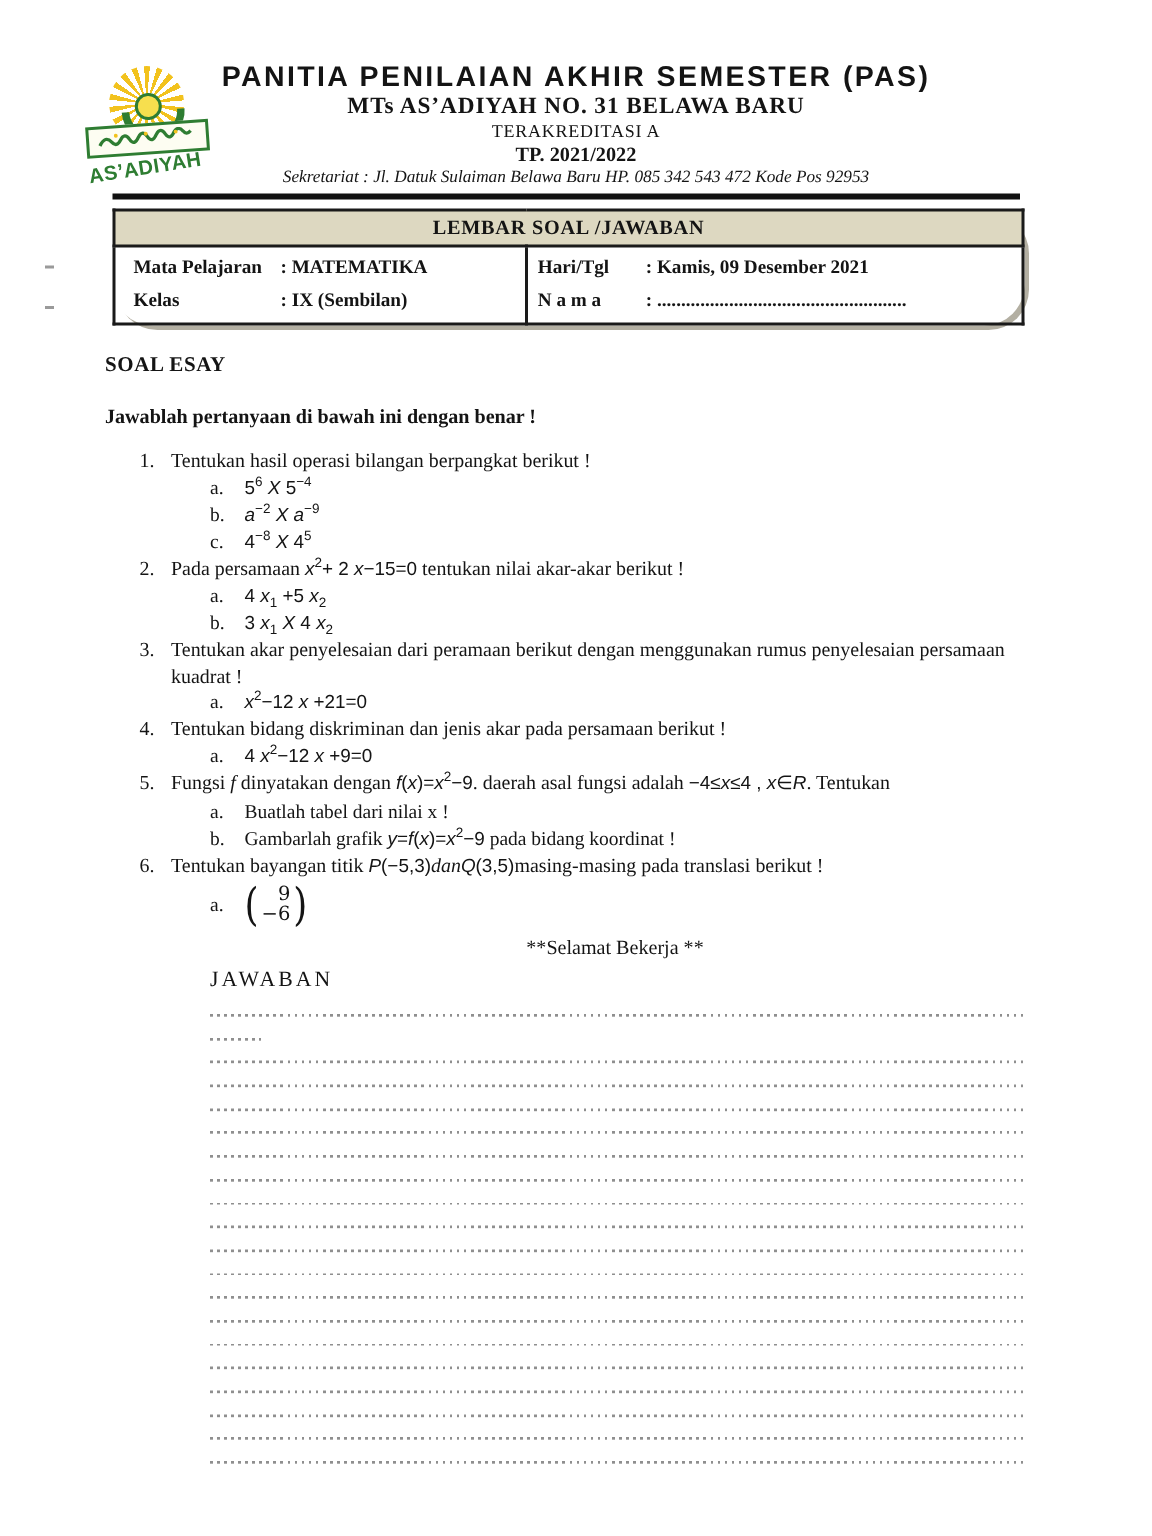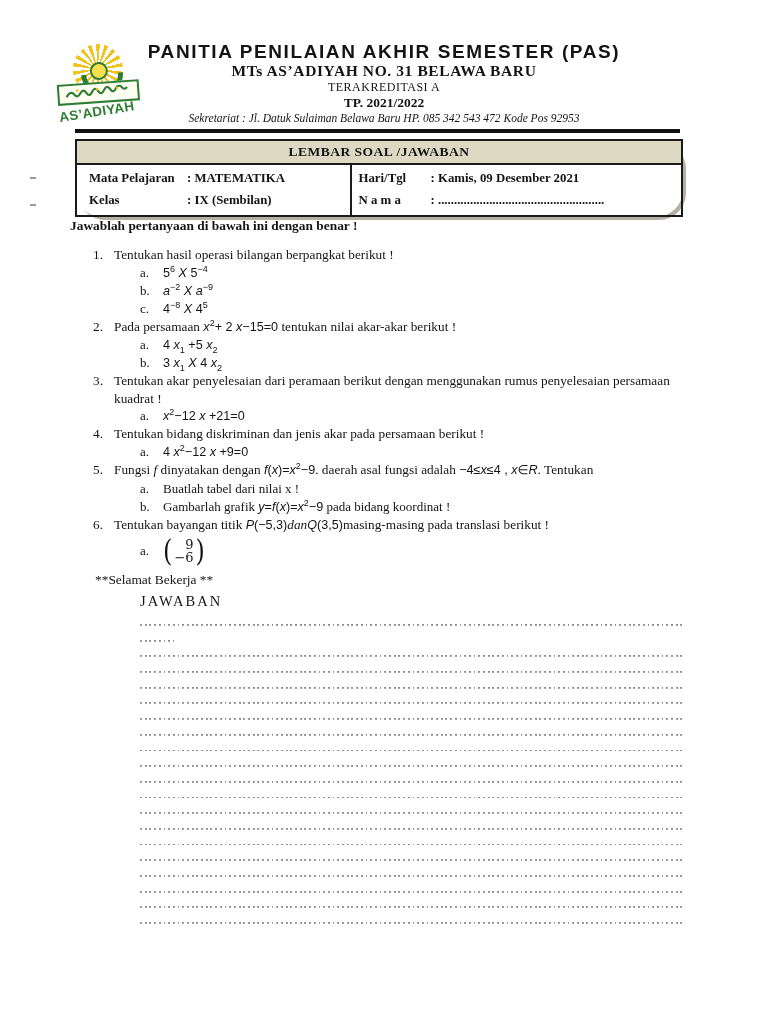--- a/index.html
+++ b/index.html
@@ -39,34 +39,34 @@
                 letter-spacing:.5px;padding:3px 0 3px 0;text-align:center;}
   table.info td{border:2px solid #1a1a1a;vertical-align:top;padding:2px 6px 4px 12px;}
   table.info td.right{padding-left:7px;}
   .kv{display:flex;line-height:22px;font-size:12.8px;font-weight:bold;}
   .kv .k{width:98px;flex:none;}
   .kv .k2{width:72px;flex:none;}
 
   
   main{padding:0 68px 0 70px;}
   .sec-title{margin-top:18px;font-weight:bold;font-size:14px;letter-spacing:.4px;line-height:17px;}
-  .instruction{font-weight:bold;font-size:13.4px;line-height:17px;margin-top:0;}
+  .instruction{font-weight:bold;font-size:13.4px;line-height:17px;margin-top:17px;}
   .questions{margin-top:12px;}
   .q-row{display:flex;font-size:13.3px;line-height:17.6px;}
   .q-num{width:21px;flex:none;margin-left:23px;}
   .q-text{flex:1;}
   .q-sub{display:flex;font-size:13px;line-height:18px;margin-left:70px;}
   .s-label{width:23px;flex:none;}
   .m{font-family:Liberation Sans, sans-serif;font-size:12.6px;}
   .m sup,.m sub{font-size:9px;line-height:0;}
   .vec-row{align-items:center;height:34px;}
   .vec{display:inline-flex;align-items:center;font-family:"DejaVu Serif",serif;}
   .paren{font-size:24px;font-weight:300;transform:scaleY(1.25);line-height:1;}
   .vec-col{display:flex;flex-direction:column;align-items:flex-end;font-size:13px;line-height:13.5px;padding:0 2px;}
-  .closing{text-align:left;font-size:13.4px;line-height:17px;margin-top:3px;transform:translateX(25px);}
+  .closing{text-align:center;font-size:13.4px;line-height:17px;margin-top:3px;transform:translateX(25px);}
   .jawaban{margin-left:70px;margin-top:5px;font-size:14.5px;letter-spacing:2px;line-height:17px;}
   .answer-area{margin-left:70px;width:542px;}
   .dotline{height:15.7px;
     background:repeating-linear-gradient(to right,#8f8f8f 0 1.8px,transparent 1.8px 4.7px) left bottom/100% 1.8px no-repeat;}
   .dotline.short{width:34px;}
 
   .artifact{position:absolute;left:30px;width:6px;height:2px;background:#9a9a9a;}
 </style>
 </head>
 <body>
@@ -124,20 +124,21 @@
         <div class="kv">
           <span class="k2">N a m a</span>
           <span>: ....................................................</span>
         </div>
       </td>
     </tr>
   </tbody>
     </table>
 
   <main>
+    <div class="sec-title">SOAL ESAY</div>
     <div class="instruction">Jawablah pertanyaan di bawah ini dengan benar !</div>
 
     <div class="questions">
 
       <div class="q-row">
         <span class="q-num">1.</span>
         <span class="q-text">Tentukan hasil operasi bilangan berpangkat berikut !</span>
       </div>
       <div class="q-sub">
         <span class="s-label">a.</span>

